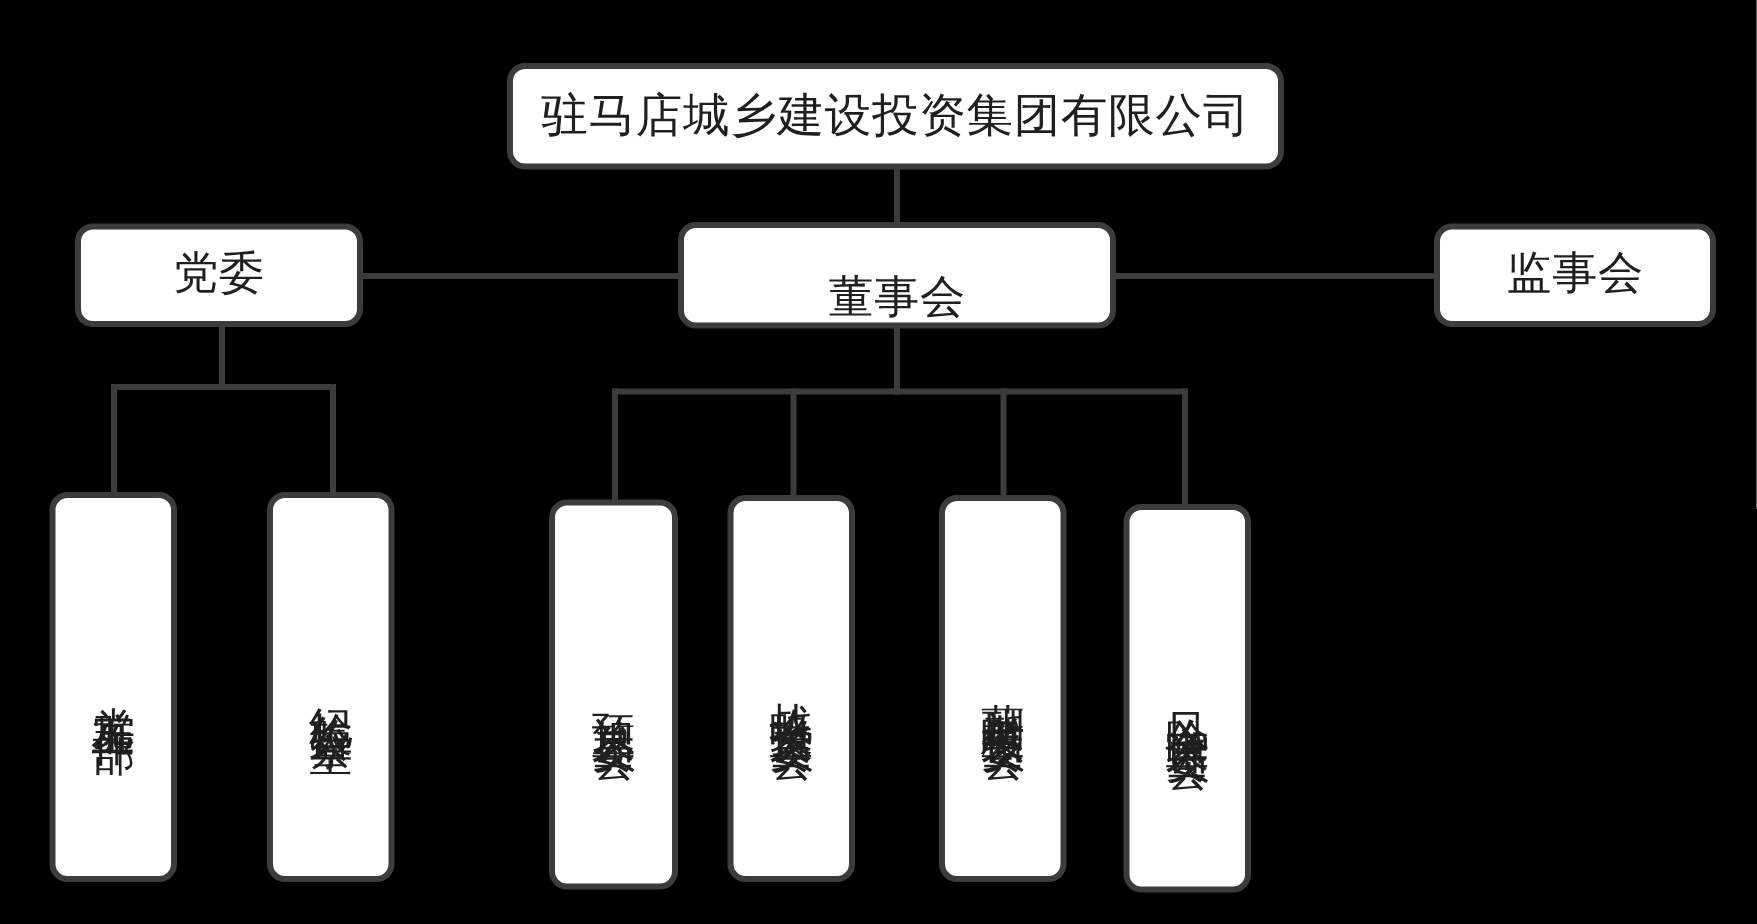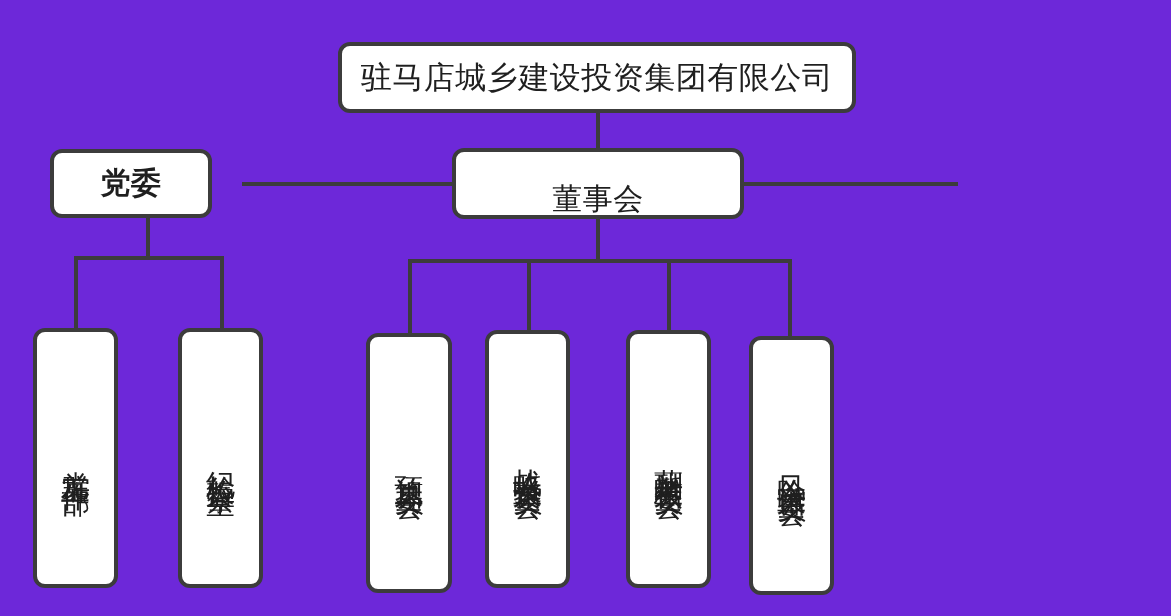--- a/index.html
+++ b/index.html
@@ -10,21 +10,21 @@
   body {
     width: 1171px;
     height: 616px;
     font-family: "DejaVu Sans", "Liberation Sans", sans-serif;
     overflow: hidden;
   }
   #chart-root {
     position: relative;
     width: 1171px;
     height: 616px;
-    background: #6d28d9;
+    background: #000000;
   }
 
   
   .node {
     position: absolute;
     box-sizing: border-box;
     background: #ffffff;
     border: 4px solid #3c3c3c;
     border-radius: 12px;
     display: flex;
@@ -89,28 +89,31 @@
   <div class="line h" style="left:408px; top:259px; width:384px;"></div>
   <div class="line v" style="left:408px; top:259px; height:76px;"></div>
   <div class="line v" style="left:527px; top:259px; height:73px;"></div>
   <div class="line v" style="left:667px; top:259px; height:73px;"></div>
   <div class="line v" style="left:788px; top:259px; height:79px;"></div>
 
   <div class="node horiz root" style="left:338px; top:42px; width:518px; height:71px;">
     <span class="label">驻马店城乡建设投资集团有限公司</span>
   </div>
 
-  <div class="node horiz" style="left:50px; top:149px; width:162px; height:69px;font-weight:bold;">
+  <div class="node horiz" style="left:50px; top:149px; width:192px; height:69px;">
     <span class="label">党委</span>
   </div>
 
   <div class="node horiz" style="left:452px; top:148px; width:292px; height:71px;align-items:flex-end;">
     <span class="label">董事会</span>
   </div>
 
+  <div class="node horiz" style="left:956px; top:149px; width:188px; height:69px;">
+    <span class="label">监事会</span>
+  </div>
 
   <div class="node vert" style="left:33px; top:328px; width:85px; height:260px;">
     <span class="label">党群工作部</span>
   </div>
 
   <div class="node vert" style="left:178px; top:328px; width:85px; height:260px;">
     <span class="label">纪检监察室</span>
   </div>
 
   <div class="node vert" style="left:366px; top:333px; width:86px; height:260px;">

